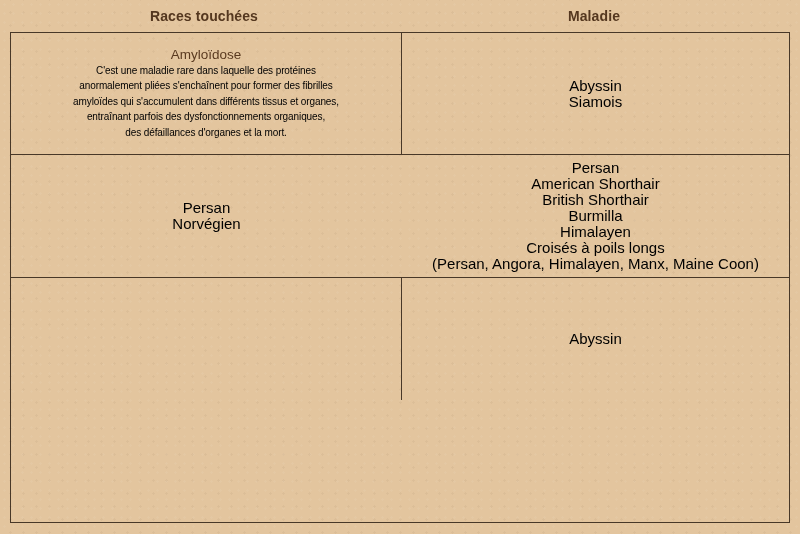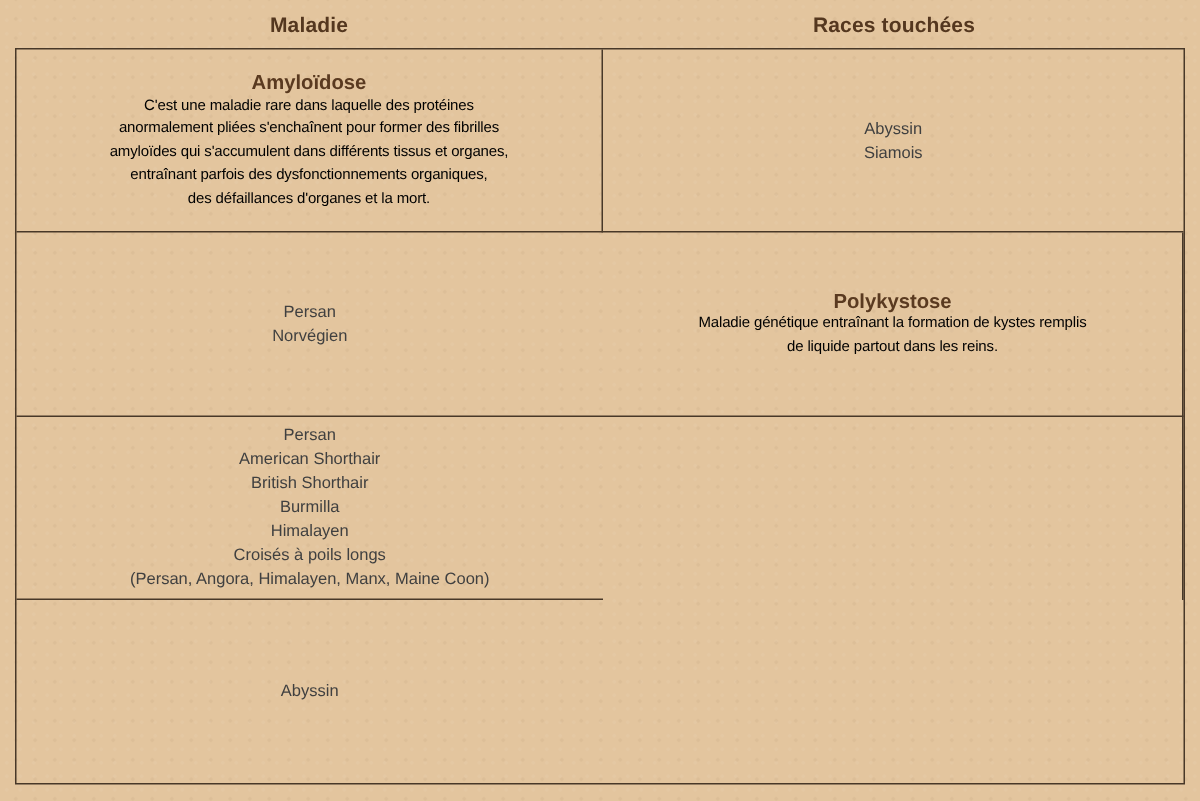--- a/index.html
+++ b/index.html
@@ -63,47 +63,47 @@
     justify-content: center;
     align-items: center;
     text-align: center;
     padding: 4px 6px;
     overflow: hidden;
   }
   .cell.col-left  { border-right: 1.5px solid #483828; }
   .cell.row-inner { border-bottom: 1.5px solid #483828; }
   .cell-title {
     font-size: 13.5px;
-    font-weight: bold;
+    font-weight: normal;
     color: #5a3a20;
     line-height: 15.5px;
     white-space: pre-line;
   }
   .cell-desc {
     font-size: 10px;
     line-height: 15.5px;
     color: #000000;
     white-space: pre-line;
     letter-spacing: -0.1px;
   }
   .breeds-list {
-    font-size: 11px;
+    font-size: 15px;
     line-height: 16px;
-    color: #404040;
+    color: #000000;
     white-space: pre-line;
   }
 </style>
 </head>
 <body>
 
 <div class="page">
 
   <div class="header-row">
+    <div class="header-cell right">Races touchées</div>
     <div class="header-cell left">Maladie</div>
-    <div class="header-cell right">Races touchées</div>
   </div>
 
   <div class="grid-table">
 
     <div class="cell col-left row-inner">
       <div class="cell-title">Amyloïdose</div>
       <div class="cell-desc">C'est une maladie rare dans laquelle des protéines
 anormalement pliées s'enchaînent pour former des fibrilles
 amyloïdes qui s'accumulent dans différents tissus et organes,
 entraînant parfois des dysfonctionnements organiques,
@@ -112,25 +112,20 @@
     <div class="cell row-inner">
       <div class="breeds-list">Abyssin
 Siamois</div>
     </div>
 
     <div class="cell row-inner-right row-inner">
       <div class="breeds-list">Persan
 Norvégien</div>
     </div>
 
-    <div class="cell col-left row-inner">
-      <div class="cell-title">Polykystose</div>
-      <div class="cell-desc">Maladie génétique entraînant la formation de kystes remplis
-de liquide partout dans les reins.</div>
-    </div>
     <div class="cell row-inner">
       <div class="breeds-list">Persan
 American Shorthair
 British Shorthair
 Burmilla
 Himalayen
 Croisés à poils longs
 (Persan, Angora, Himalayen, Manx, Maine Coon)</div>
     </div>
 

